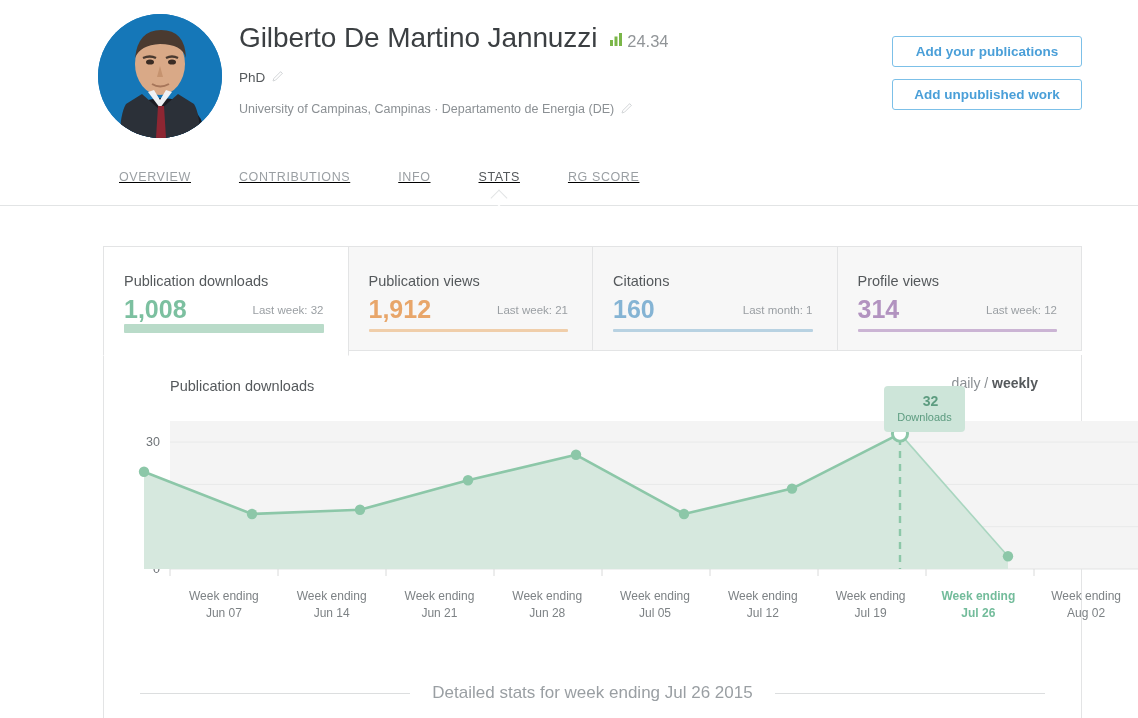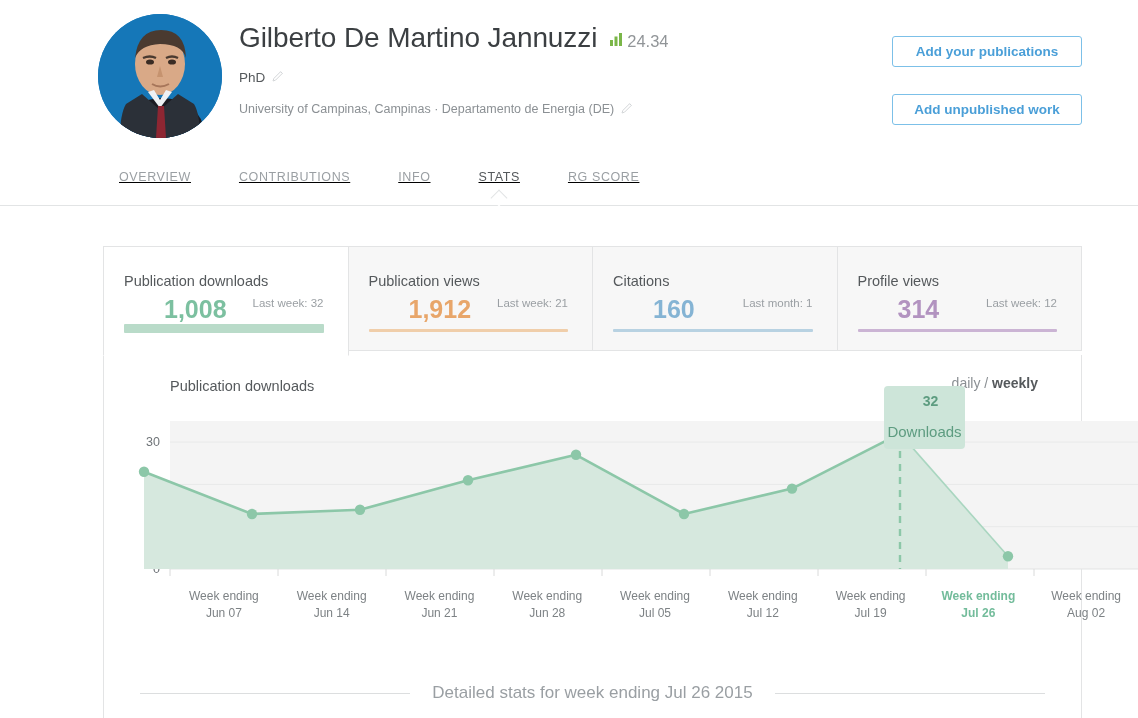--- a/index.html
+++ b/index.html
@@ -45,21 +45,21 @@
   .degree-row { margin-top: 14px; display: flex; align-items: center; }
   .degree-text { font-size: 13.5px; color: #55595c; }
   .meta-block { margin-top: 14px; }
   .meta-row { display: flex; align-items: center; margin-bottom: 4px; }
   .meta-text { font-size: 12.5px; color: #8b9094; }
   .pencil { margin-left: 7px; opacity: 0.75; }
 
   .header-actions {
     position: absolute;
     right: 56px; top: 36px;
-    display: flex; flex-direction: column; gap: 27px;
+    display: flex; flex-direction: column; gap: 12px;
   }
   .btn-outline {
     width: 190px; height: 31px;
     border: 1px solid #7cc0e8;
     border-radius: 3px;
     background: #fff;
     color: #4a9fd8;
     font-size: 13.5px;
     font-weight: bold;
     font-family: "Liberation Sans", sans-serif;
@@ -112,21 +112,21 @@
   }
   .stat-card:first-child { border-left: 1px solid #e3e4e5; }
   .stat-card.active {
     background: #ffffff;
     border-bottom-color: #ffffff;
     height: 110px;
     z-index: 3;
     box-shadow: none;
   }
   .stat-title { font-size: 14.5px; color: #55595c; margin-bottom: 8px; }
-  .stat-row { display: flex; align-items: flex-start; justify-content: space-between; margin-left: 40px; }
+  .stat-row { display: flex; align-items: center; justify-content: space-between; }
   .stat-value { font-size: 25px; font-weight: bold; line-height: 1; }
   .stat-sub { font-size: 11.5px; color: #9a9fa3; }
   .stat-bar {
     position: absolute;
     left: 20px; right: 24px;
     bottom: 18px;
     height: 3px;
     border-radius: 1px;
   }
   .stat-card.active .stat-bar { height: 9px; bottom: 22px; }
@@ -161,21 +161,21 @@
     position: absolute;
     left: 780px; top: -22px;
     width: 81px;
     background: #cde5d9;
     border-radius: 4px;
     padding: 8px 0 9px;
     text-align: center;
     z-index: 5;
   }
   .tooltip-val { font-size: 14px; font-weight: bold; color: #5d9c80; line-height: 1.1; padding-left: 12px; }
-  .tooltip-label { font-size: 15px; color: #5d9c80; margin-top: 14px; }
+  .tooltip-label { font-size: 11px; color: #5d9c80; margin-top: 2px; }
 
   .x-labels {
     position: absolute;
     left: 66px; top: 180px;
     width: 970px;
     display: flex;
   }
   .x-label {
     flex: 1;
     text-align: center;

